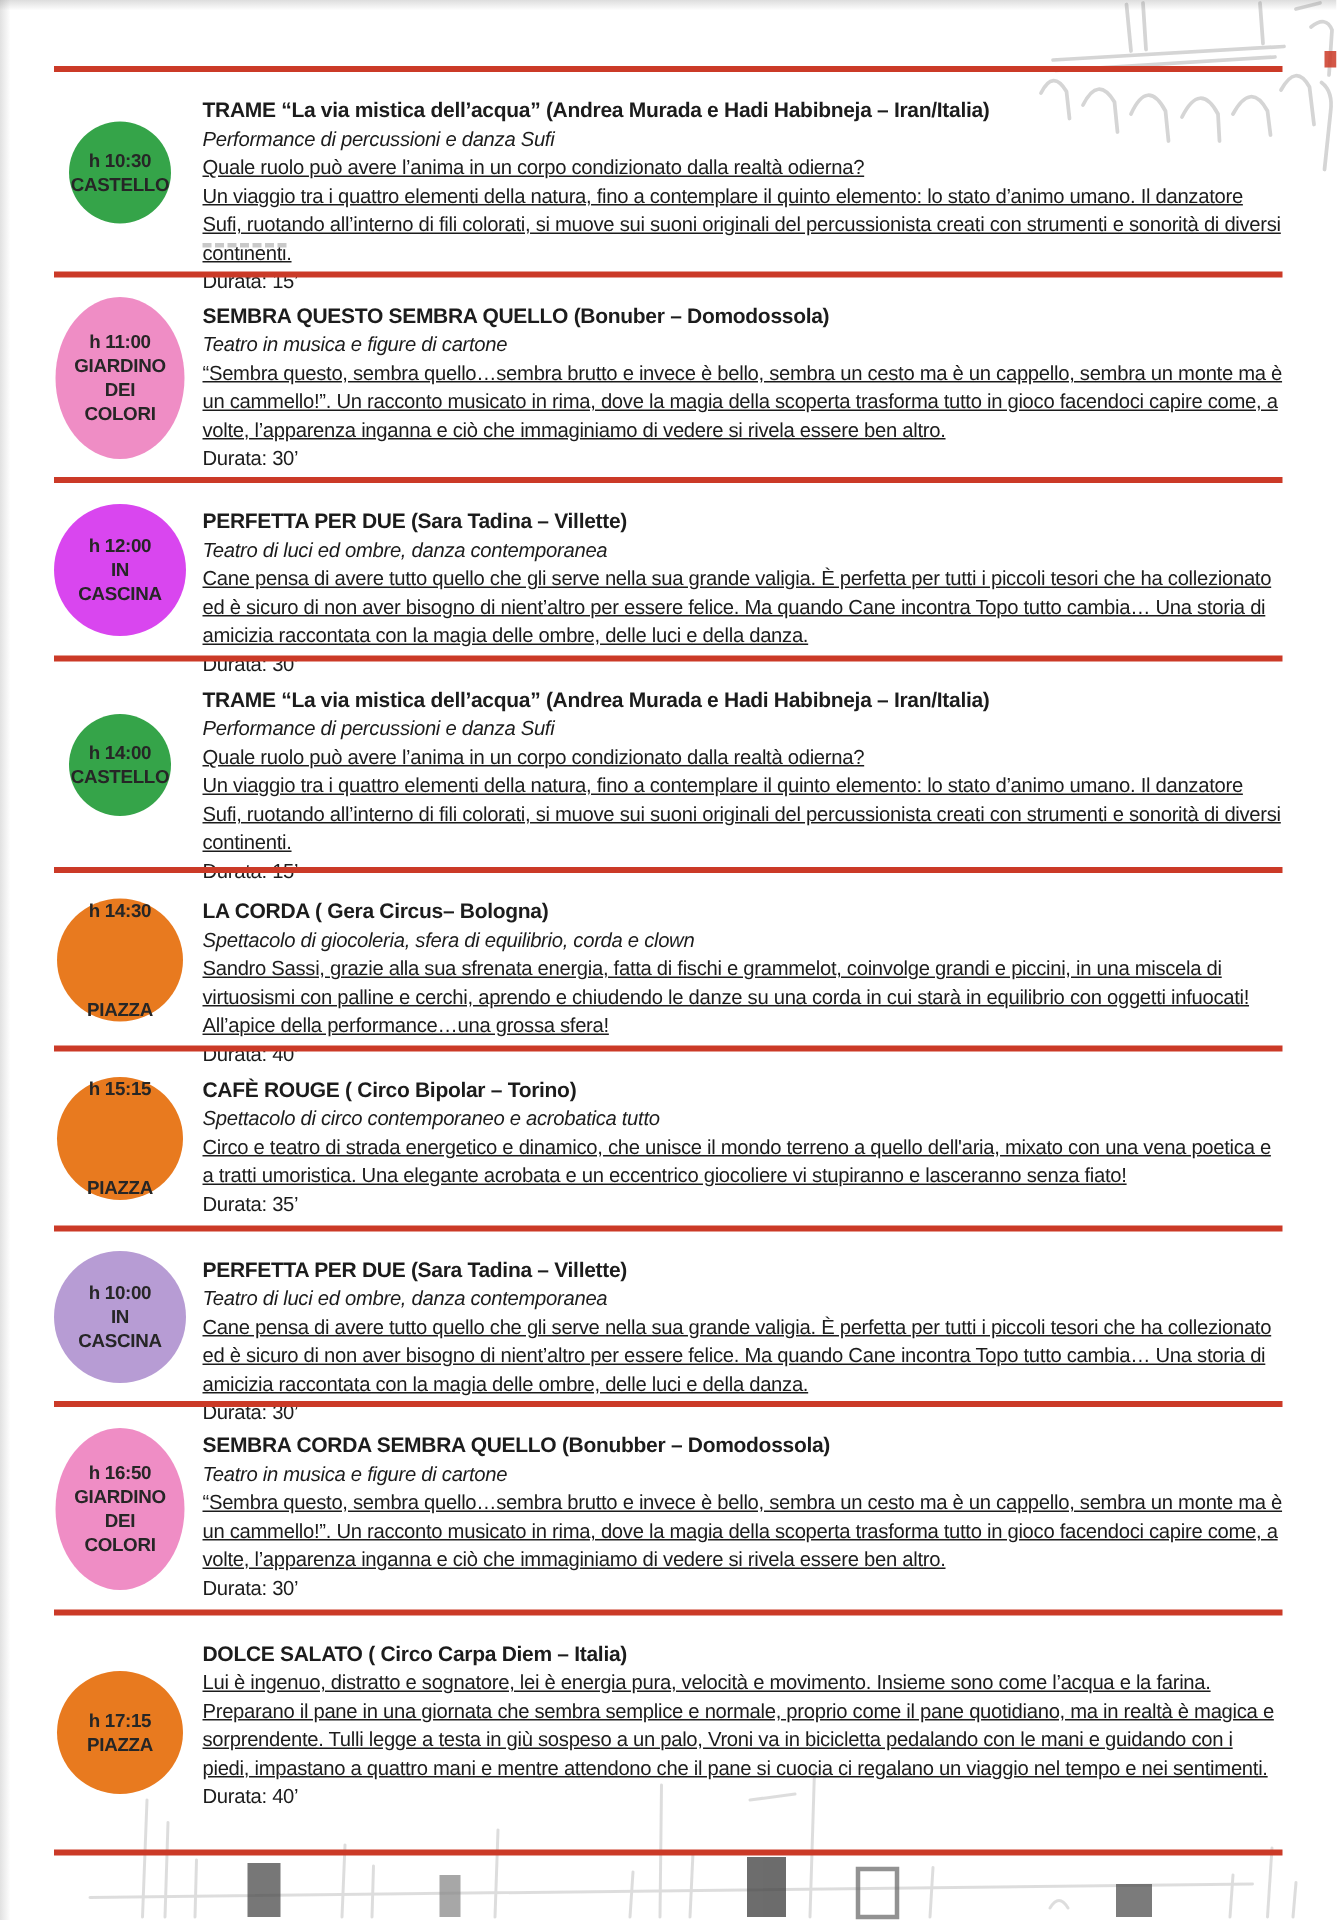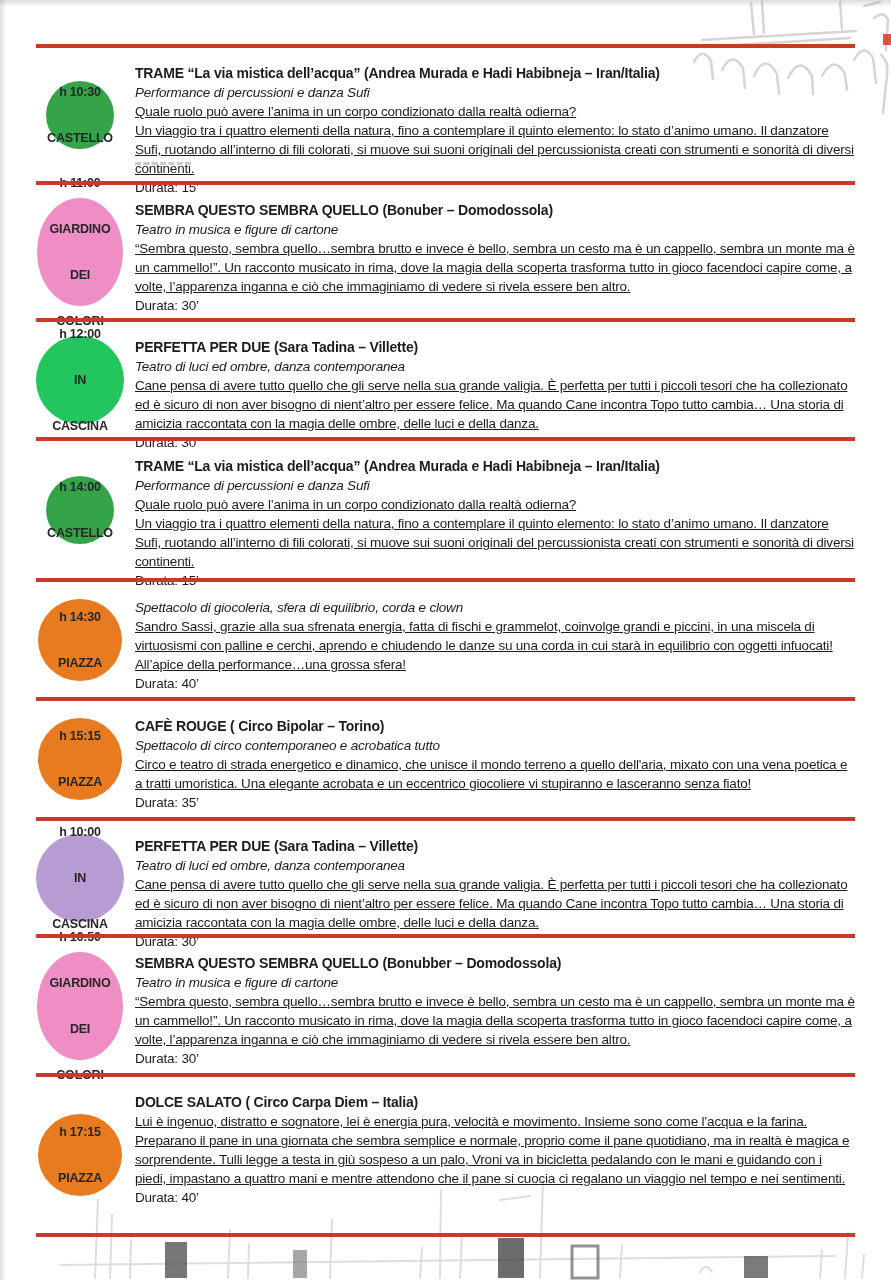--- a/index.html
+++ b/index.html
@@ -13,21 +13,21 @@
   .edge-left{position:absolute;left:0;top:0;width:7px;height:100%;
     background:linear-gradient(to right,rgba(120,120,120,.22),rgba(120,120,120,0));z-index:3;}
 
   .rule{position:absolute;left:36px;width:819px;height:4px;z-index:2;}
   .rule-fragment{position:absolute;right:0;top:34px;width:8px;height:11px;z-index:2;opacity:.85;}
 
   .event{position:absolute;left:36px;width:820px;display:flex;z-index:1;}
   .badge-col{width:88px;flex:0 0 88px;display:flex;align-items:center;justify-content:center;}
   .badge{display:flex;flex-direction:column;align-items:center;justify-content:center;
     border-radius:50%;text-align:center;color:#262626;font-weight:700;
-    font-size:12.5px;line-height:16px;letter-spacing:-.2px;gap:30px;}
+    font-size:12.5px;line-height:16px;letter-spacing:-.2px;}
   .text-col{flex:1;padding:16px 0 0 11px;font-size:13.5px;line-height:19px;letter-spacing:-.2px;}
   .ev-title{font-weight:700;font-size:14px;}
   .ev-subtitle{font-style:italic;}
   .text-col p{margin:0;text-decoration:underline;}
   .artifact{position:absolute;border-top:3px dashed #c9c9c9;width:56px;height:0;}
 
   .sketch{position:absolute;z-index:0;}
 </style>
 </head>
 <body>
@@ -126,21 +126,21 @@
       <div class="ev-title">SEMBRA QUESTO SEMBRA QUELLO (Bonuber – Domodossola)</div>
       <div class="ev-subtitle">Teatro in  musica e figure di cartone</div>
       <div class="ev-paras">
         <p>“Sembra questo, sembra quello…sembra brutto e invece è bello, sembra un cesto ma è un cappello, sembra un monte ma è un cammello!”.  Un racconto musicato in rima, dove la magia della scoperta trasforma tutto in gioco facendoci capire come, a volte, l’apparenza inganna e ciò che immaginiamo di vedere si rivela essere ben altro.</p>
       </div>
       <div class="ev-duration">Durata: 30’</div>
     </div>
   </div>
 <div class="event" style="top: 322px; height: 115px;">
     <div class="badge-col">
-      <div class="badge" style="width: 92px; height: 88px; background: #22c55e;">
+      <div class="badge" style="width: 92px; height: 88px; background: #d946ef;">
         <div>h 12:00</div>
       <div>IN</div>
         <div>CASCINA</div>
       </div>
     </div>
     <div class="text-col">
       <div class="ev-title">PERFETTA PER DUE (Sara Tadina – Villette)</div>
       <div class="ev-subtitle">Teatro di luci ed ombre, danza contemporanea</div>
       <div class="ev-paras">
         <p>Cane pensa di avere tutto quello che gli serve nella sua grande valigia. È perfetta per tutti i piccoli tesori che ha collezionato ed è sicuro di non aver bisogno di nient’altro per essere felice. Ma quando Cane incontra Topo tutto cambia… Una storia di amicizia raccontata con la magia delle ombre, delle luci e della danza.</p>
@@ -160,36 +160,37 @@
       <div class="ev-subtitle">Performance di percussioni e danza Sufi</div>
       <div class="ev-paras">
         <p>Quale ruolo può avere l’anima in un corpo condizionato dalla realtà odierna?</p>
         <p>Un viaggio tra i quattro elementi della natura, fino a contemplare il quinto elemento: lo stato d’animo umano. Il danzatore Sufi, ruotando all’interno di fili colorati, si muove sui suoni originali del percussionista creati con strumenti e sonorità di diversi continenti.</p>
       </div>
       <div class="ev-duration">Durata: 15’</div>
     </div>
   </div>
 <div class="event" style="top: 582px; height: 115px;">
     <div class="badge-col">
-      <div class="badge" style="width: 84px; height: 82px; background: rgb(232, 122, 31);">
+      <div class="badge" style="width: 84px; height: 82px; background: rgb(232, 122, 31); justify-content: space-between;">
         <div>h 14:30</div>
       <div>PIAZZA</div>
       </div>
     </div>
     <div class="text-col">
+      <div class="ev-title">LA CORDA ( Gera Circus– Bologna)</div>
       <div class="ev-subtitle">Spettacolo di giocoleria, sfera di equilibrio, corda e clown</div>
       <div class="ev-paras">
         <p>Sandro Sassi, grazie alla sua sfrenata energia, fatta di fischi e grammelot, coinvolge grandi e piccini, in una miscela di virtuosismi con palline e cerchi, aprendo e chiudendo le danze su una corda in cui starà in equilibrio con oggetti infuocati! All’apice della performance…una grossa sfera!</p>
       </div>
       <div class="ev-duration">Durata: 40’</div>
     </div>
   </div>
 <div class="event" style="top: 701px; height: 116px;">
     <div class="badge-col">
-      <div class="badge" style="width: 84px; height: 82px; background: rgb(232, 122, 31);">
+      <div class="badge" style="width: 84px; height: 82px; background: rgb(232, 122, 31); justify-content: space-between;">
         <div>h 15:15</div>
       <div>PIAZZA</div>
       </div>
     </div>
     <div class="text-col">
       <div class="ev-title">CAFÈ ROUGE ( Circo Bipolar – Torino)</div>
       <div class="ev-subtitle">Spettacolo di circo contemporaneo e acrobatica tutto</div>
       <div class="ev-paras">
         <p>Circo e teatro di strada energetico e dinamico, che unisce il mondo terreno a quello dell'aria, mixato con una vena poetica e a tratti umoristica. Una elegante acrobata e un eccentrico giocoliere vi stupiranno e lasceranno senza fiato!</p>
       </div>
@@ -216,21 +217,21 @@
 <div class="event" style="top: 938px; height: 135px;">
     <div class="badge-col">
       <div class="badge" style="width: 86px; height: 108px; background: rgb(239, 141, 197);">
         <div>h 16:50</div>
       <div>GIARDINO</div>
         <div>DEI</div>
         <div>COLORI</div>
       </div>
     </div>
     <div class="text-col">
-      <div class="ev-title">SEMBRA QUESTO SEMBRA QUELLO (Bonubber – Domodossola)</div>
+      <div class="ev-title">SEMBRA CORDA SEMBRA QUELLO (Bonubber – Domodossola)</div>
       <div class="ev-subtitle">Teatro in  musica e figure di cartone</div>
       <div class="ev-paras">
         <p>“Sembra questo, sembra quello…sembra brutto e invece è bello, sembra un cesto ma è un cappello, sembra un monte ma è un cammello!”.  Un racconto musicato in rima, dove la magia della scoperta trasforma tutto in gioco facendoci capire come, a volte, l’apparenza inganna e ciò che immaginiamo di vedere si rivela essere ben altro.</p>
       </div>
       <div class="ev-duration">Durata: 30’</div>
     </div>
   </div>
 <div class="event" style="top: 1077px; height: 156px;">
     <div class="badge-col">
       <div class="badge" style="width: 84px; height: 82px; background: rgb(232, 122, 31);">

